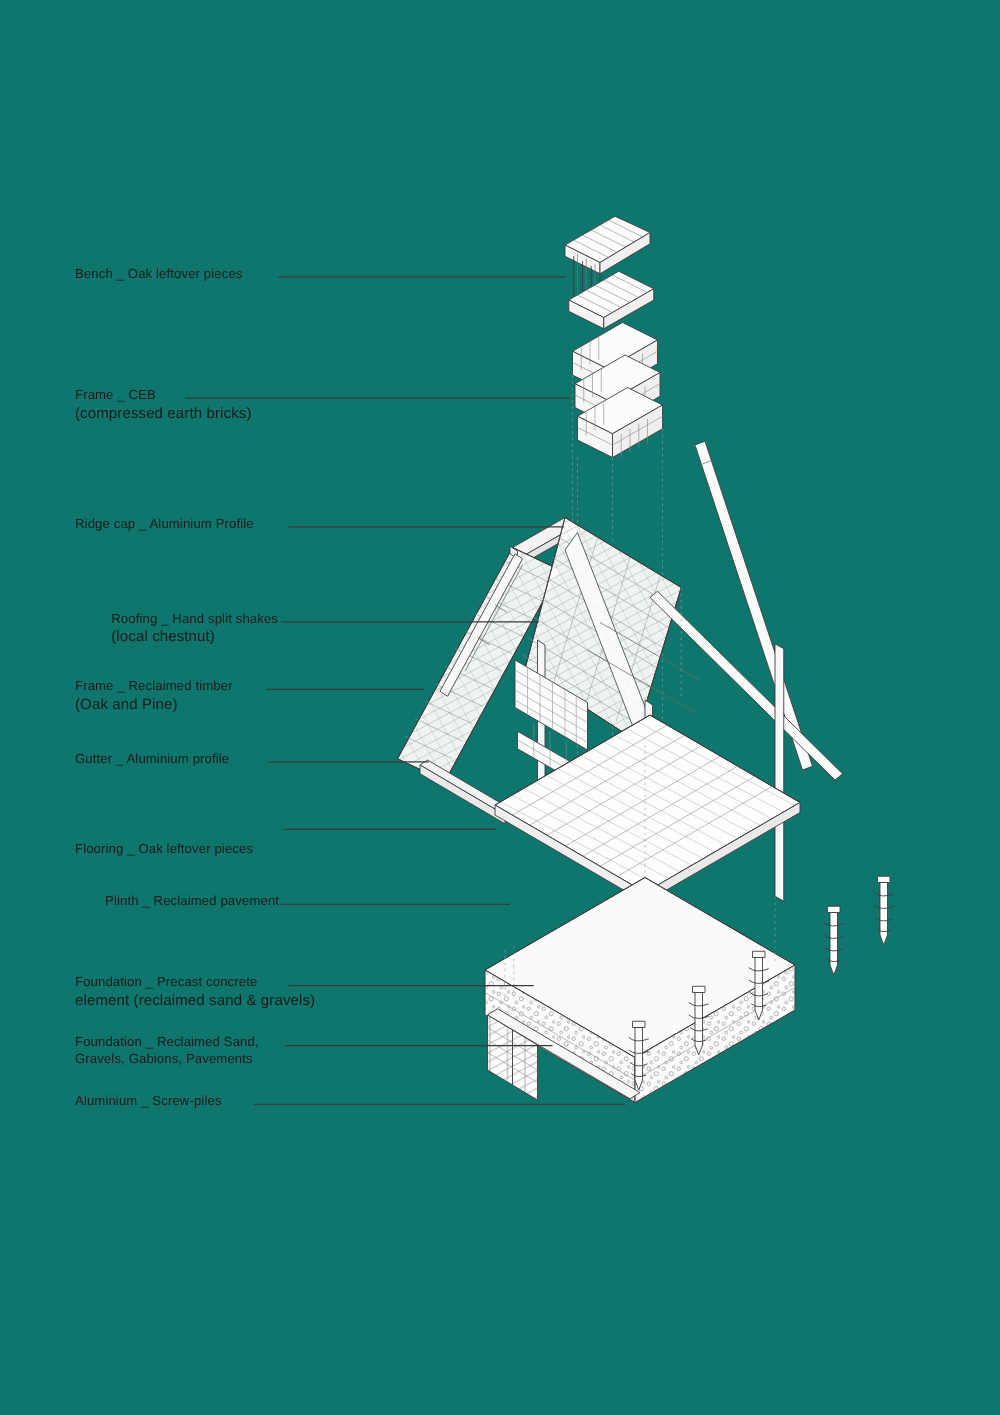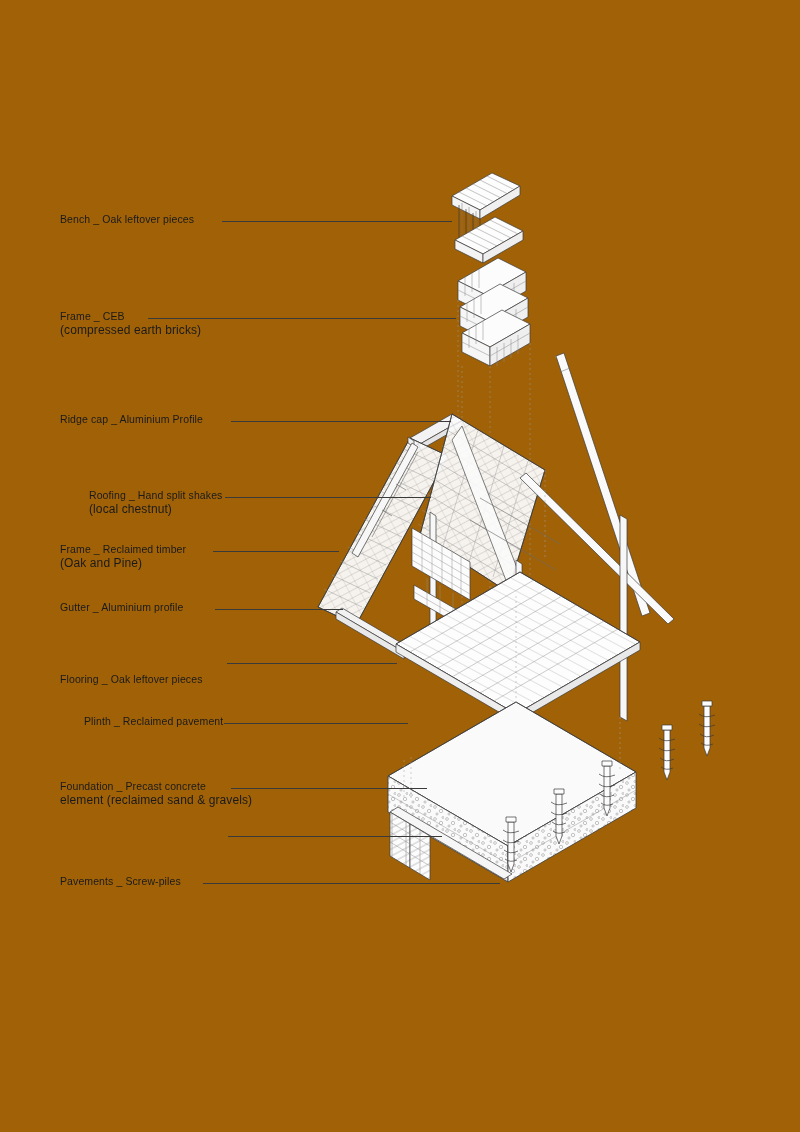--- a/index.html
+++ b/index.html
@@ -7,21 +7,21 @@
     padding: 0;
     background: #ffffff;
   }
   body {
     font-family: "Liberation Sans", sans-serif;
   }
   #page {
     position: relative;
     width: 800px;
     height: 1132px;
-    background: #a16207;
+    background: #0f766e;
     overflow: hidden;
   }
   .label {
     position: absolute;
     font-size: 10.5px;
     color: #1a1a1a;
     line-height: 1.22;
     white-space: nowrap;
     letter-spacing: 0.1px;
   }
@@ -289,18 +289,22 @@
 
   <div class="label" style="left:60px; top:715px;padding-left:24px;">
     <span>Plinth _ Reclaimed pavement</span>
   </div>
 
   <div class="label" style="left:60px; top:780px;">
     <span>Foundation _ Precast concrete</span>
     <span class="sub">element (reclaimed sand &amp; gravels)</span>
   </div>
 
+  <div class="label" style="left:60px; top:828px;">
+    <span>Foundation _ Reclaimed Sand,</span>
+    <span class="sub" style="font-size:10.5px;">Gravels, Gabions, Pavements</span>
+  </div>
 
   <div class="label" style="left:60px; top:875px;">
-    <span>Pavements _ Screw-piles</span>
+    <span>Aluminium _ Screw-piles</span>
   </div>
 
 </div>
 
 </body></html>

